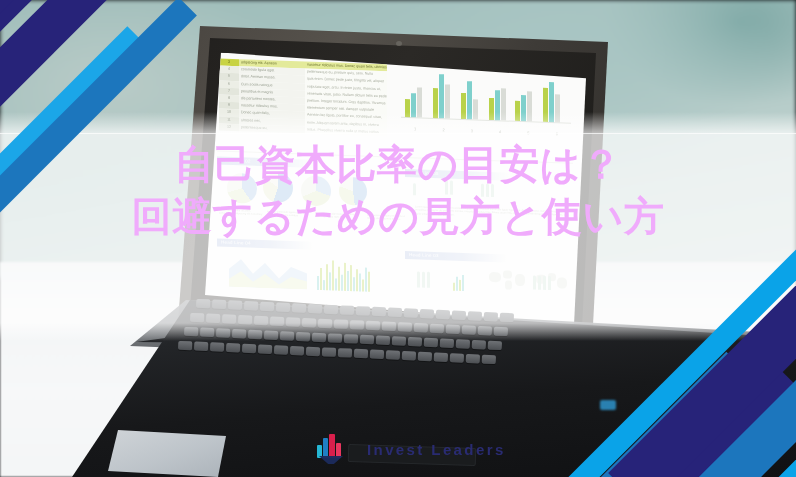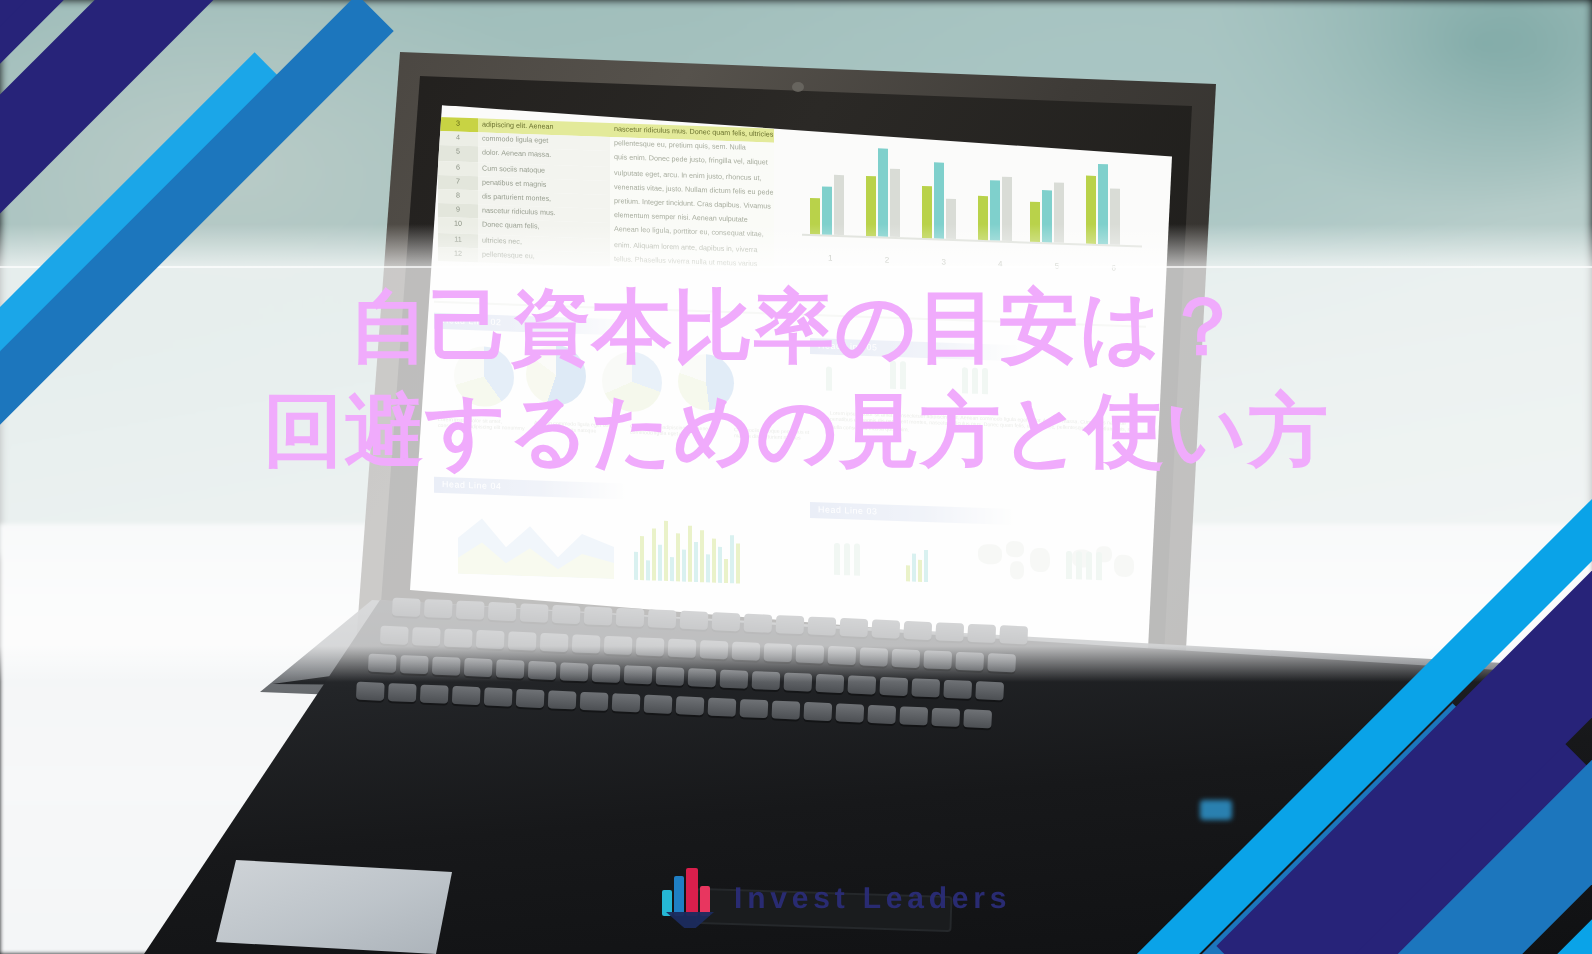--- a/index.html
+++ b/index.html
@@ -173,22 +173,22 @@
     color:#f0abfc;
     font-size:40px;
     line-height:52px;
     letter-spacing:.5px;
     z-index:6;
   }
   .title .ln { display:block; white-space:nowrap; }
 
   
   .logo {
-    position:absolute; left:329px; top:434px;
-    display:flex; align-items:center; gap:6px;
+    position:absolute; left:315px; top:434px;
+    display:flex; align-items:center; gap:20px;
     z-index:7;
   }
   .logo-mark { position:relative; width:32px; height:30px; }
   .logo-mark i { position:absolute; bottom:6px; display:block; border-radius:1px; }
   .lm1 { left:2px;  width:5px; height:13px; background:#25b7d4; }
   .lm2 { left:8px;  width:5px; height:20px; background:#1f7fc4; }
   .lm3 { left:14px; width:6px; height:24px; background:#d91f4c; }
   .lm4 { left:21px; width:5px; height:15px; background:#e8365f; }
   .logo-base {
     position:absolute; left:4px; bottom:0px; width:24px; height:8px;

